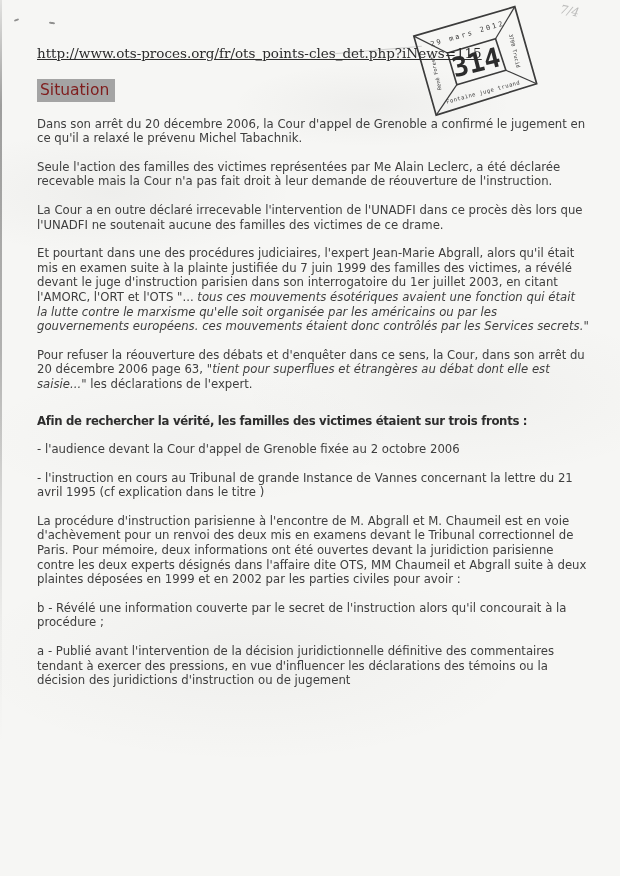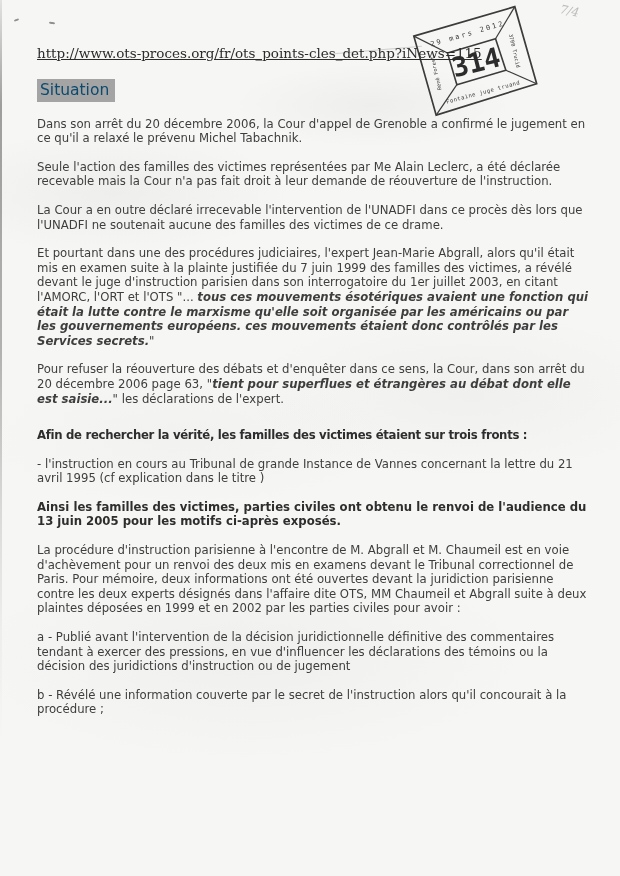--- a/index.html
+++ b/index.html
@@ -42,28 +42,28 @@
     position: absolute; left: 37px; top: 46px; width: 552px;
     color: #3e3e3e; font-size: 11.7px; line-height: 14.6px;
   }
   .url-line { margin: 0 0 17px 0; }
   .url {
     font-family: "DejaVu Serif", serif; font-size: 13.5px; color: #2b2b2b;
     text-decoration: underline;
   }
   .section-heading {
     display: inline-block;
-    background: #a4a4a4; color: #0c4a6e;
+    background: #a4a4a4; color: #7f1d1d;
     font-size: 15.5px; line-height: 20px; padding: 1px 6px 2px 3px;
     margin: 0 0 15px 0;
   }
   p.para { margin: 0 0 14px 0; }
   p.para.bold { font-weight: bold; color: #2e2e2e; }
   p.para.tight { letter-spacing: -0.3px; margin-top: 22px; }
-  .it { font-style: italic; font-weight: bold; }
+  .it { font-style: italic; }
   .stamp {
     position: absolute; left: 416px; top: 13px; width: 118px; height: 96px;
     transform: rotate(-13deg);
   }
   .stamp svg { display: block; }
   .stamp .frame { fill: none; stroke: #3c3c3c; }
   .stamp text { fill: #3c3c3c; font-family: "DejaVu Sans Mono", monospace; }
   .stamp .num { fill: #2c2c2c; font-weight: bold; }
 </style>
 </head>
@@ -106,26 +106,26 @@
     <p class="para">Seule l'action des familles des victimes représentées par Me Alain Leclerc, a été déclarée recevable mais la Cour n'a pas fait droit à leur demande de réouverture de l'instruction.</p>
 
     <p class="para">La Cour a en outre déclaré irrecevable l'intervention de l'UNADFI dans ce procès dès lors que l'UNADFI ne soutenait aucune des familles des victimes de ce drame.</p>
 
     <p class="para"><span>Et pourtant dans une des procédures judiciaires, l'expert Jean-Marie Abgrall, alors qu'il était mis en examen suite à la plainte justifiée du 7 juin 1999 des familles des victimes, a révélé devant le juge d'instruction parisien dans son interrogatoire du 1er juillet 2003, en citant l'AMORC, l'ORT et l'OTS "... </span><span class="it">tous ces mouvements ésotériques avaient une fonction qui était la lutte contre le marxisme qu'elle soit organisée par les américains ou par les gouvernements européens. ces mouvements étaient donc contrôlés par les Services secrets.</span><span>"</span></p>
 
     <p class="para"><span>Pour refuser la réouverture des débats et d'enquêter dans ce sens, la Cour, dans son arrêt du 20 décembre 2006 page 63, "</span><span class="it">tient pour superflues et étrangères au débat dont elle est saisie...</span><span>" les déclarations de l'expert.</span></p>
 
     <p class="para bold tight">Afin de rechercher la vérité, les familles des victimes étaient sur trois fronts :</p>
 
+    <p class="para">- l'audience devant la Cour d'appel de Grenoble fixée au 2 octobre 2006</p>
 
 
     <p class="para">- l'instruction en cours au Tribunal de grande Instance de Vannes concernant la lettre du 21 avril 1995 (cf explication dans le titre )</p>
 
-    <p class="para bold">Ainsi les familles des victimes, parties civiles ont obtenu le renvoi de l'audience du 13 juin 2005 pour les motifs ci-après exposés.</p>
 
     <p class="para">La procédure d'instruction parisienne à l'encontre de M. Abgrall et M. Chaumeil est en voie d'achèvement pour un renvoi des deux mis en examens devant le Tribunal correctionnel de Paris. Pour mémoire, deux informations ont été ouvertes devant la juridiction parisienne contre les deux experts désignés dans l'affaire dite OTS, MM Chaumeil et Abgrall suite à deux plaintes déposées en 1999 et en 2002 par les parties civiles pour avoir :</p>
 
+    <p class="para">b - Révélé une information couverte par le secret de l'instruction alors qu'il concourait à la procédure ;</p>
+
     <p class="para">a - Publié avant l'intervention de la décision juridictionnelle définitive des commentaires tendant à exercer des pressions, en vue d'influencer les déclarations des témoins ou la décision des juridictions d'instruction ou de jugement</p>
-
-    <p class="para">b - Révélé une information couverte par le secret de l'instruction alors qu'il concourait à la procédure ;</p>
 
   </div>
 </div>
 
 </body></html>

